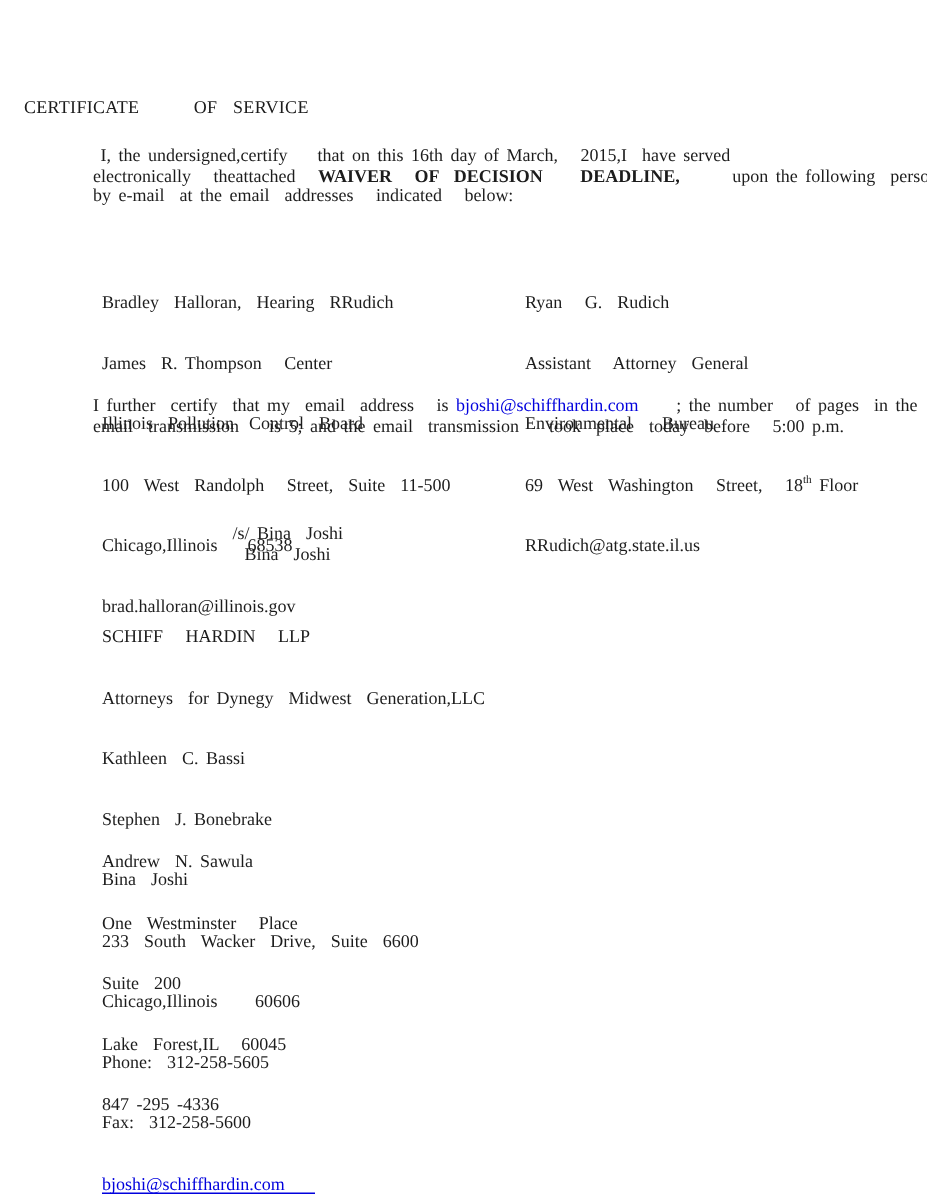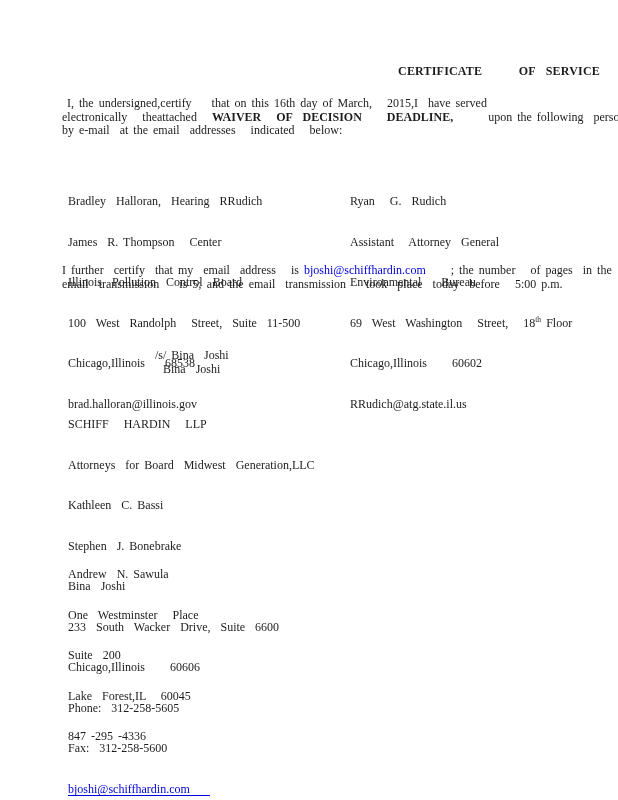--- a/index.html
+++ b/index.html
@@ -11,22 +11,22 @@
     color: var(--text-color, #1c1c1c);
     font-family: "Liberation Serif", "DejaVu Serif", serif;
     font-size: 12px;
     line-height: 13.5px;
     overflow: hidden;
   }
   .abs { position: absolute; }
   .txt { white-space: pre; word-spacing: 2px; }
   .b { font-weight: bold; }
   .title {
-    top: 65px; left: 0; width: 600px;
-    text-align: right; font-weight: bold;
+    top: 65px; left: 16px; width: 600px;
+    text-align: left; font-weight: normal;
     letter-spacing: 0.2px;
   }
   .intro { top: 97px; left: 62px; }
   .addr-left { top: 168px; left: 68px; }
   .addr-right { top: 168px; left: 350px; }
   .p2 { top: 264px; left: 62px; }
   .sig1 { top: 349px; left: 155px; }
   .sig2 { top: 363px; left: 163px; }
   .firm { top: 391px; left: 68px; }
   .sawula { top: 541px; left: 68px; }
@@ -61,33 +61,32 @@
     <div>100  West  Randolph   Street,  Suite  11-500</div>
     <div>Chicago,Illinois    68538</div>
     <div>brad.halloran@illinois.gov</div>
   </div>
 
   <div class="abs addr-right txt">
     <div>Ryan   G.  Rudich</div>
     <div>Assistant   Attorney  General</div>
     <div>Environmental    Bureau</div>
     <div><span>69  West  Washington   Street,   18</span><sup>th</sup><span> Floor</span></div>
-    <div>Chicago,Illinois     60602</div>
     <div>RRudich@atg.state.il.us</div>
   </div>
 
   <div class="abs p2 txt"><span>I further  certify  that my  email  address   is </span><a class="link">bjoshi@schiffhardin.com</a><span>     ; the number   of pages  in the
 email  transmission    is 5; and the email  transmission    took  place  today  before   5:00 p.m.</span></div>
 
   <div class="abs sig1 txt">/s/ Bina  Joshi</div>
   <div class="abs sig2 txt">Bina  Joshi</div>
 
   <div class="abs firm txt">
     <div>SCHIFF   HARDIN   LLP</div>
-    <div>Attorneys  for Board  Midwest  Generation,LLC</div>
+    <div>Attorneys  for Dynegy  Midwest  Generation,LLC</div>
     <div>Kathleen  C. Bassi</div>
     <div>Stephen  J. Bonebrake</div>
     <div>Bina  Joshi</div>
     <div>233  South  Wacker  Drive,  Suite  6600</div>
     <div>Chicago,Illinois     60606</div>
     <div>Phone:  312-258-5605</div>
     <div>Fax:  312-258-5600</div>
     <div><a class="link u-ext">bjoshi@schiffhardin.com</a></div>
   </div>
 

